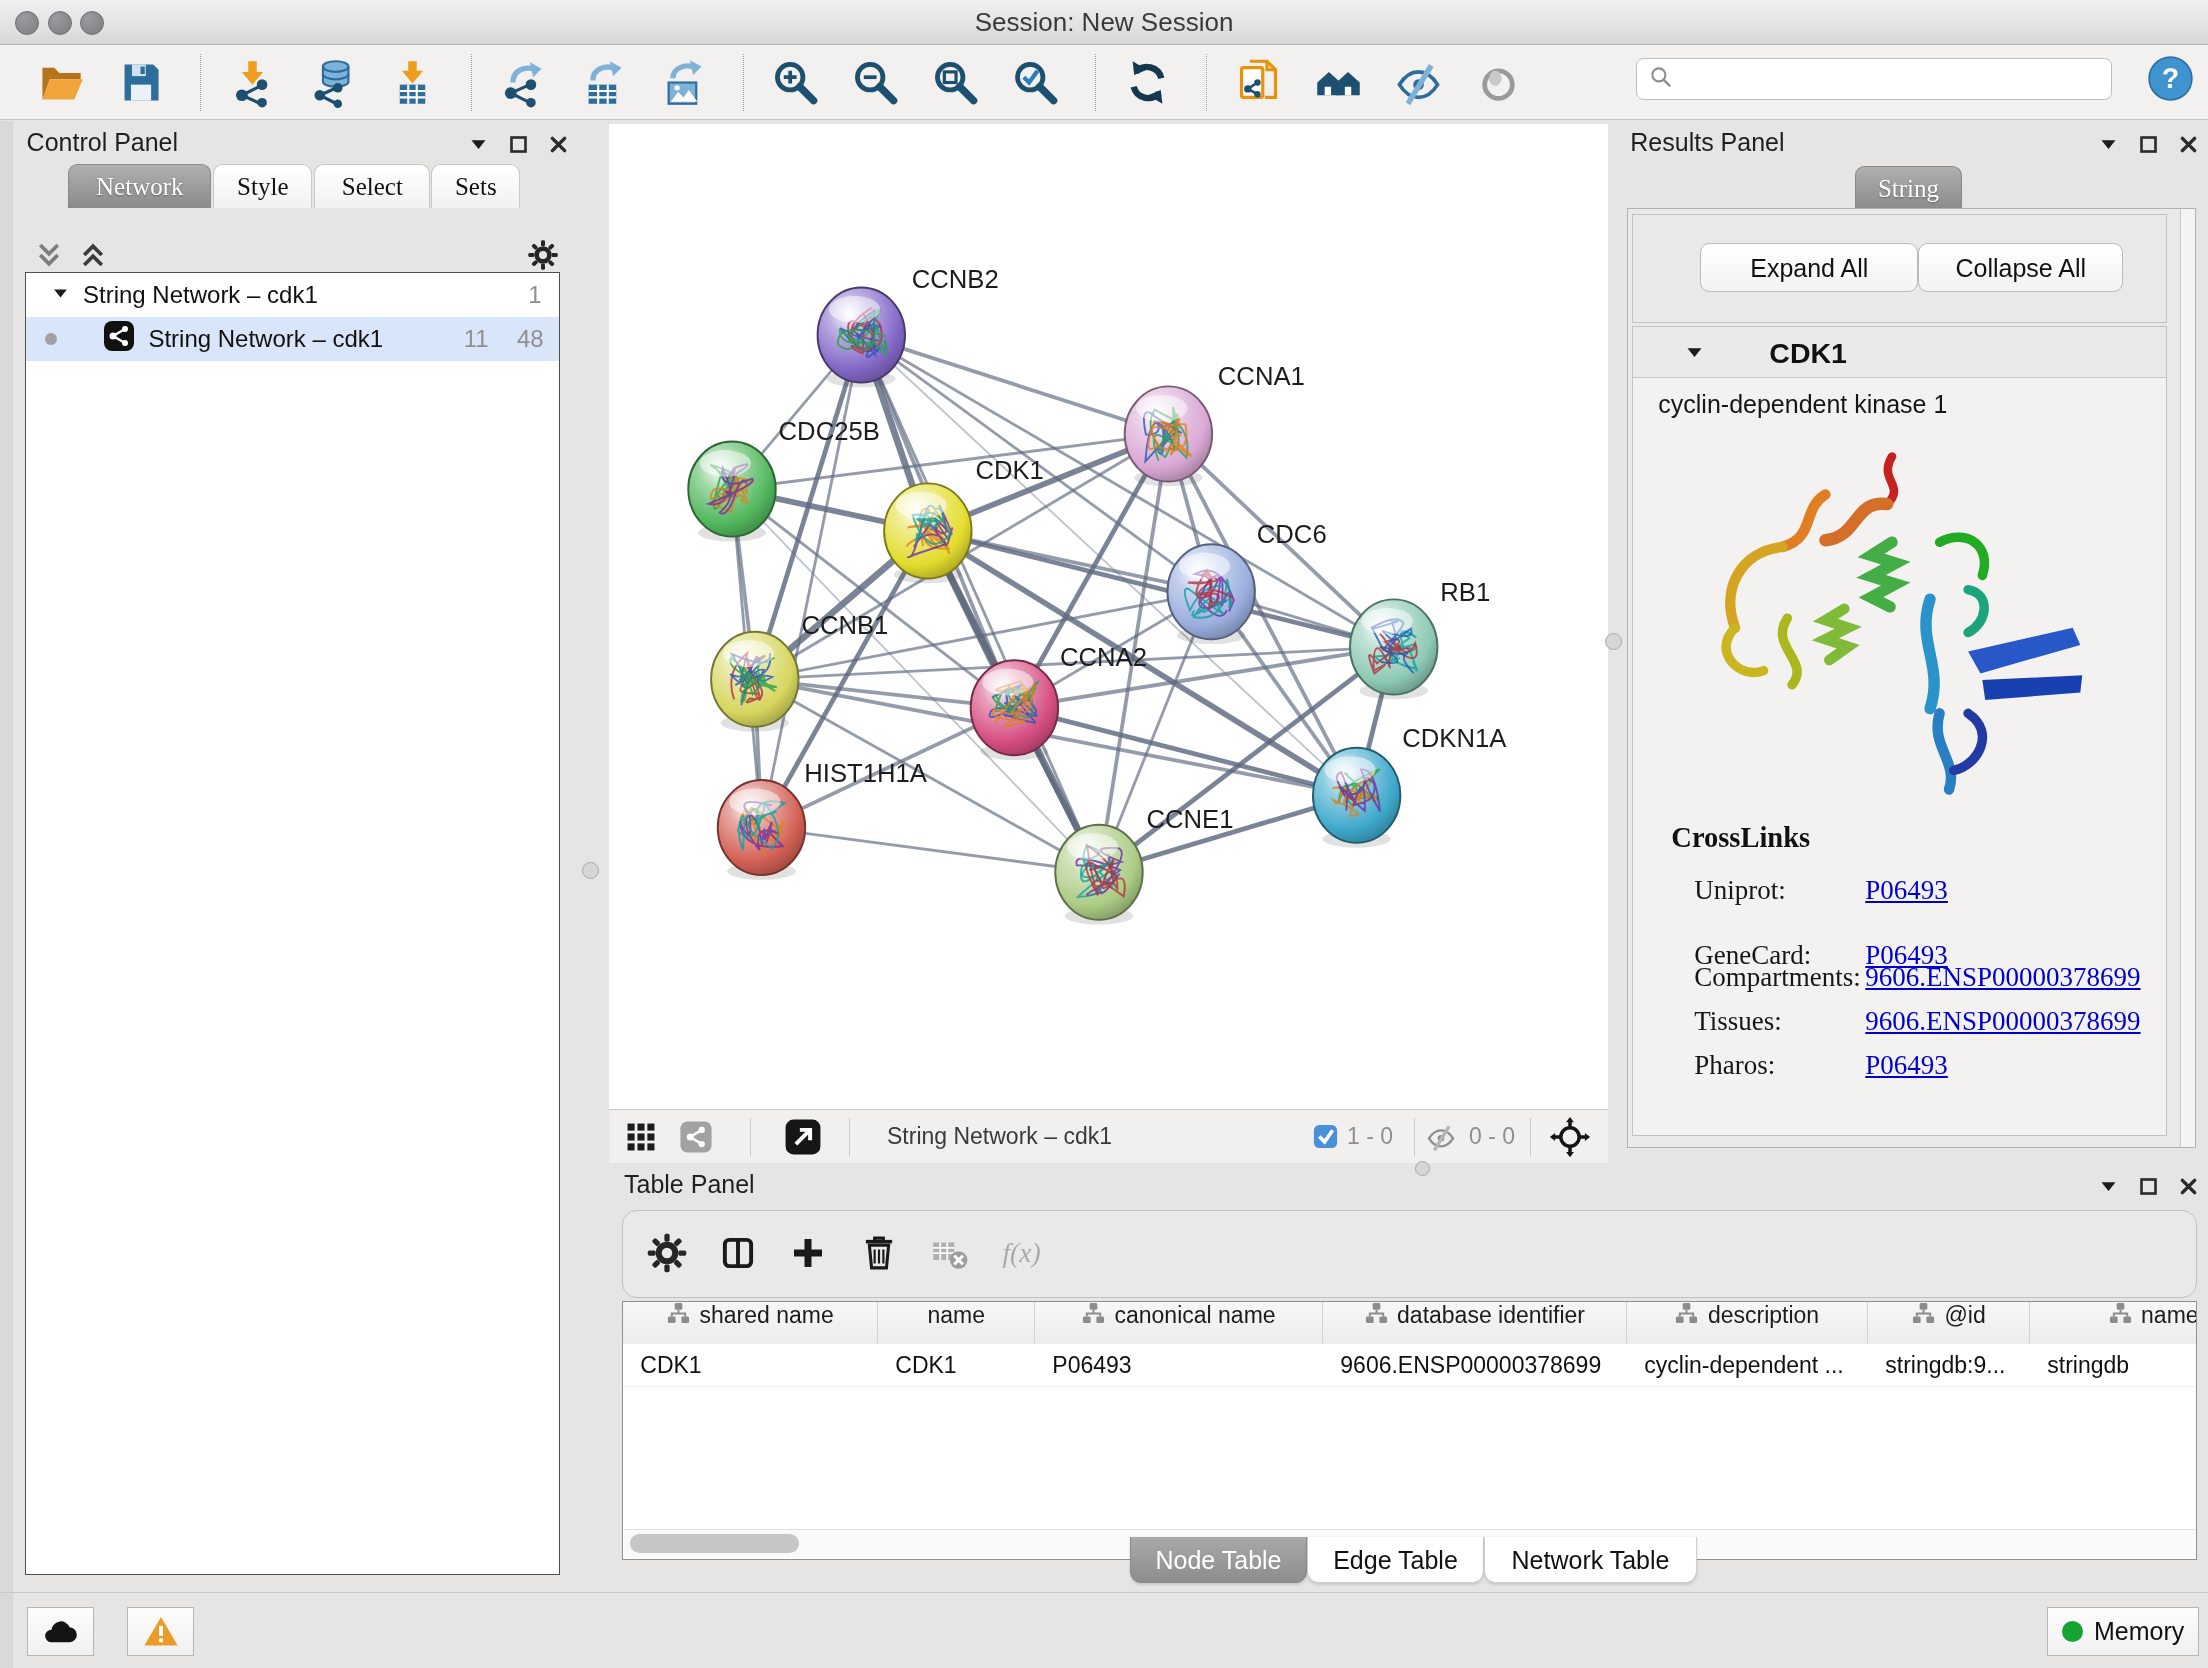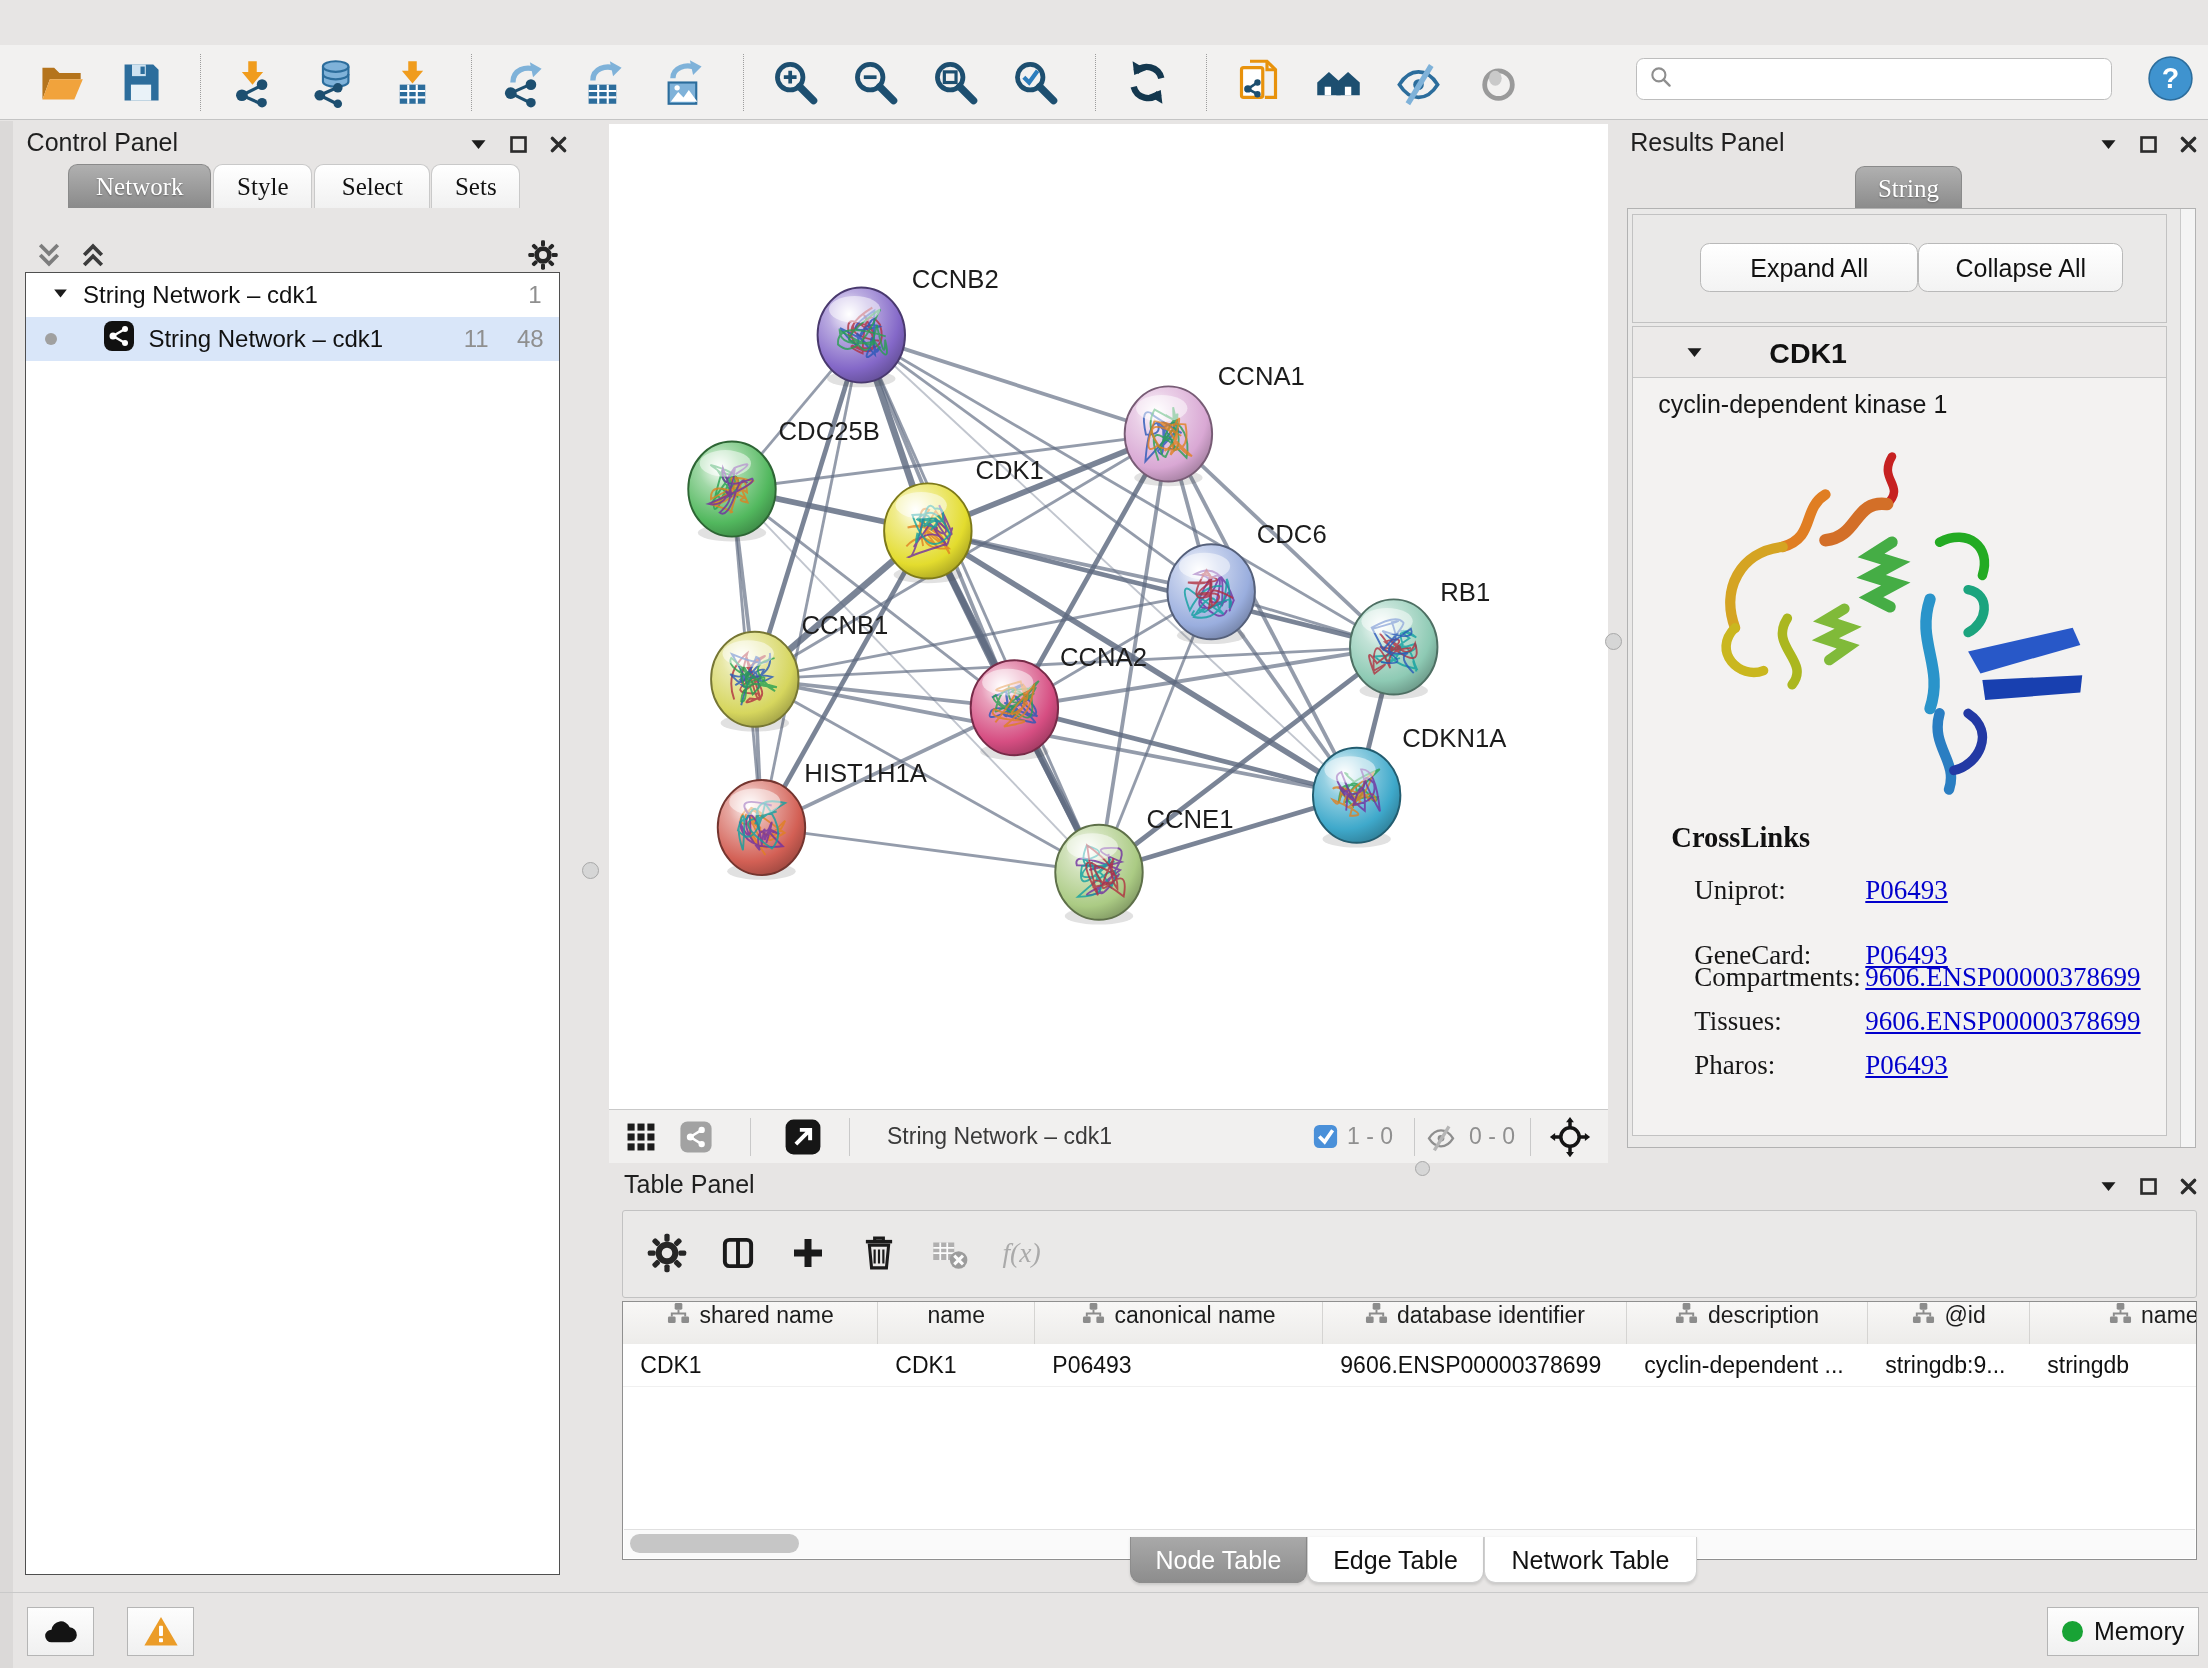--- a/index.html
+++ b/index.html
@@ -49,40 +49,46 @@
   .btn{position:absolute;height:49px;background:linear-gradient(#ffffff,#f3f3f3);border:1px solid #b9b9b9;border-radius:9.5px;font-size:25px;color:#111;text-align:center;line-height:49px;box-sizing:border-box;}
   .secbox{position:absolute;left:4.8px;top:117px;width:533px;height:808px;border:1px solid #c2c2c2;background:#f3f2f1;}
   .sechead{position:absolute;left:0;top:0;width:100%;height:51px;background:#eceae9;border-bottom:1px solid #c6c6c6;box-sizing:border-box;}
   .gene{position:absolute;left:136px;top:9.5px;font-size:28.5px;font-weight:bold;color:#111;}
   .genedesc{position:absolute;left:25px;top:63px;font-size:25px;color:#161616;}
   .xlinks{position:absolute;left:38px;top:495px;font-size:28.5px;font-weight:bold;color:#111;font-family:"Liberation Serif",serif;}
   .clrow{position:absolute;left:61px;width:447px;height:44px;font-family:"Liberation Serif",serif;font-size:27px;color:#161616;}
   .clrow a{position:absolute;left:171px;color:#0000cc;text-decoration:underline;}
   
   .tpanel{position:absolute;left:609px;top:1166px;width:1600px;height:418px;}
-  .ttoolbar{position:absolute;left:13.3px;top:44px;width:1575px;height:88px;background:#eae9e8;border:1px solid #c2c2c2;border-radius:3px;box-sizing:border-box;display:flex;align-items:center;padding-left:23px;gap:28.5px;}
+  .ttoolbar{position:absolute;left:13.3px;top:44px;width:1575px;height:88px;background:#eae9e8;border:1px solid #c2c2c2;border-radius:15px;box-sizing:border-box;display:flex;align-items:center;padding-left:23px;gap:28.5px;}
   .tablebox{position:absolute;left:13.3px;top:135px;width:1575px;height:259px;background:#fff;border:1px solid #8f8f8f;box-sizing:border-box;overflow:hidden;}
   .thead{display:flex;height:42px;}
   .th{display:flex;align-items:flex-start;justify-content:center;gap:9.5px;font-size:23px;color:#1c1c1c;background:linear-gradient(#f8f7f6,#edecea);border-right:1px solid #d5d4d2;box-sizing:border-box;flex-shrink:0;}
   .trowdata{display:flex;height:42px;border-bottom:1px solid #f0f0f0;}
   .td{font-size:23px;color:#111;padding-left:17px;line-height:42px;box-sizing:border-box;flex-shrink:0;white-space:nowrap;overflow:hidden;}
   .hscroll{position:absolute;left:1px;bottom:1px;width:1571px;height:28.5px;background:#fafafa;border-top:1px solid #e0e0e0;}
   .hthumb{position:absolute;left:5.7px;top:4.8px;width:169px;height:19px;border-radius:9.5px;background:#c6c6c6;}
   
   .statusline{position:absolute;left:0;top:1592px;width:2208px;height:1px;background:#c9c9c9;}
   .sbtn{position:absolute;top:1607px;height:49px;background:linear-gradient(#fdfdfd,#f0f0f0);border:1.9px solid #b5b5b5;display:flex;align-items:center;justify-content:center;box-sizing:border-box;}
   .memdot{width:21px;height:21px;border-radius:50%;background:#18a335;margin-right:11.4px;}
   .memlbl{font-size:25px;color:#111;}
   .leftstrip{position:absolute;left:0;top:121px;width:13.3px;height:1547px;background:#dbd9d8;}
 </style>
 </head>
 <body>
 
 <div class="app">
 
+  <div class="titlebar">
+    <span class="tl" style="left:15px"></span>
+    <span class="tl" style="left:48px"></span>
+    <span class="tl" style="left:80px"></span>
+    <div class="title">Session: New Session</div>
+  </div>
 
   <div class="toolbar" id="toolbar">
       <div class="tbtn">
         <svg width="51" height="51" viewBox="0 0 48 48">
           <path d="M5 10h13l5 5h20v6H14L7 40V10z" fill="#b5741c"></path>
           <path d="M7 40l7-19h31l-8 19H7z" fill="#f1a33c"></path>
         </svg>
       </div>
       <div class="tbtn">
         <svg width="51" height="51" viewBox="0 0 48 48">

